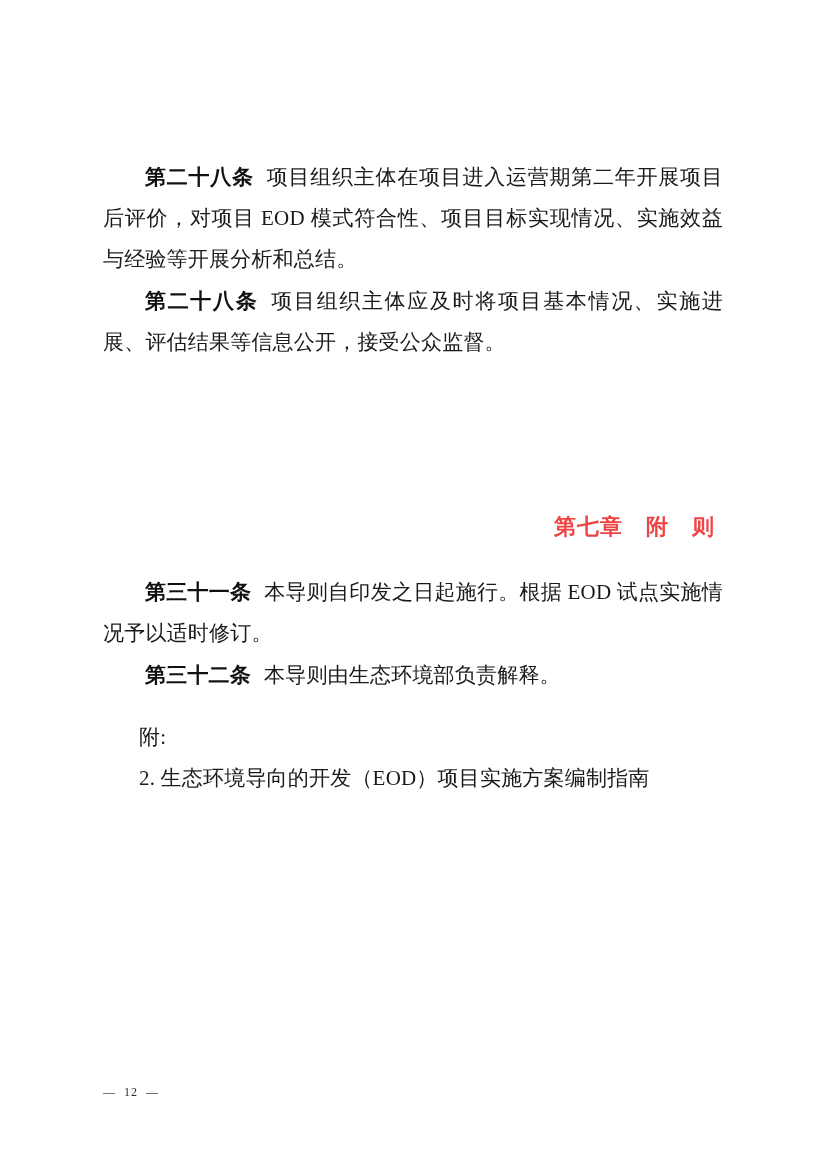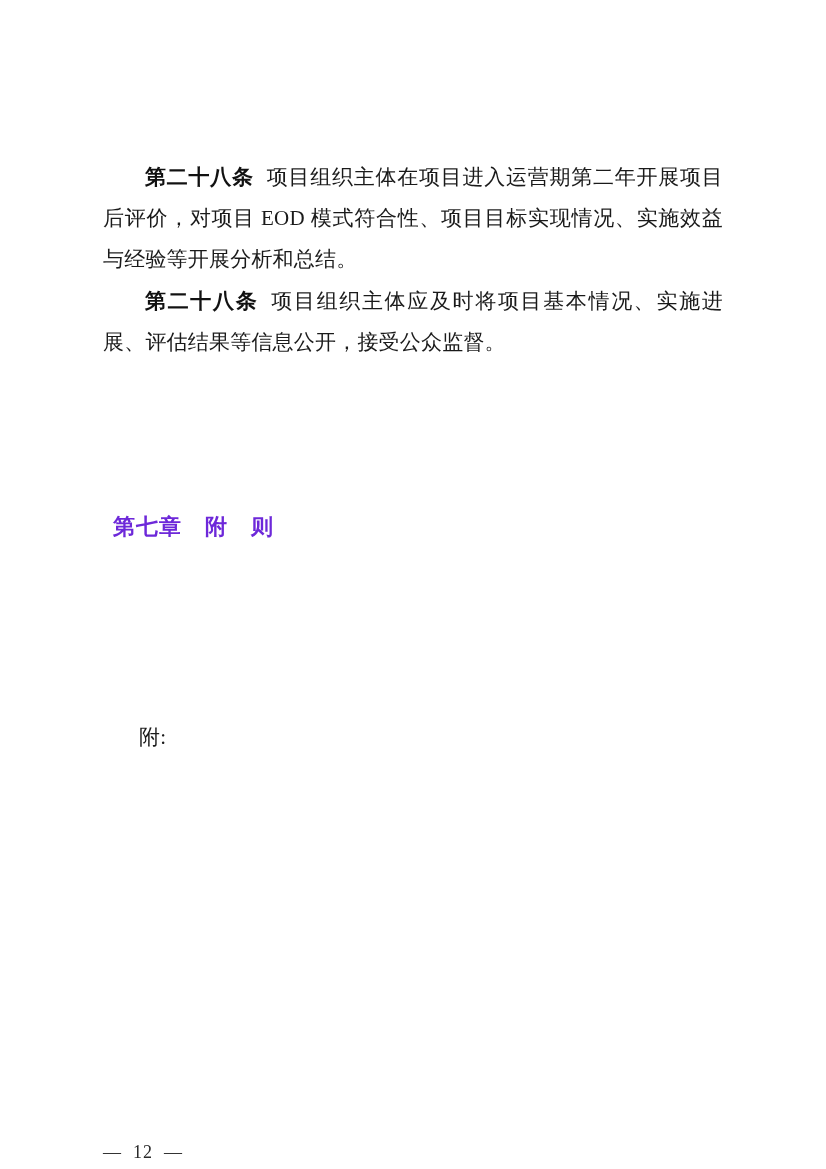--- a/index.html
+++ b/index.html
@@ -33,59 +33,64 @@
   .article-label {
     font-family: "Liberation Sans", "DejaVu Sans", sans-serif;
     font-weight: bold;
     color: #111111;
     margin-right: 0.62em;
   }
   .section-a { top: 120px; }
   .section-b { top: 535px; }
   .chapter-heading {
     position: absolute;
-    left: 113px;
+    left: 95px;
     top: 470px;
     width: 620px;
     margin: 0;
     font-family: "Liberation Sans", "DejaVu Sans", sans-serif;
     font-weight: bold;
     font-size: 22px;
     line-height: 41px;
-    text-align: left;
-    color: #6d28d9;
+    text-align: right;
+    color: #ef4444;
     letter-spacing: 1px;
   }
   .attachments { top: 681px; }
   .attachments .para {
     text-indent: 36px;
   }
   .page-number {
     position: absolute;
     left: 103px;
-    top: 1104px;
-    font-size: 18px;
+    top: 1044px;
+    font-size: 12px;
     line-height: 24px;
     color: #2a2a2a;
     white-space: pre;
     letter-spacing: 1px;
   }
 </style>
 </head>
 <body>
 
 <div class="page">
 
   <div class="textblock section-a">
     <p class="para"><span class="article-label">第二十八条</span><span>项目组织主体在项目进入运营期第二年开展项目后评价，对项目 EOD 模式符合性、项目目标实现情况、实施效益与经验等开展分析和总结。</span></p>
     <p class="para"><span class="article-label">第二十八条</span><span>项目组织主体应及时将项目基本情况、实施进展、评估结果等信息公开，接受公众监督。</span></p>
   </div>
 
   <h2 class="chapter-heading">第七章　附　则</h2>
 
+  <div class="textblock section-b">
+    <p class="para"><span class="article-label">第三十一条</span><span>本导则自印发之日起施行。根据 EOD 试点实施情况予以适时修订。</span></p>
+    <p class="para"><span class="article-label">第三十二条</span><span>本导则由生态环境部负责解释。</span></p>
+  </div>
 
   <div class="textblock attachments">
     <p class="para">附:</p>
+    <p class="para">2. 生态环境导向的开发（EOD）项目实施方案编制指南</p>
   </div>
 
   <div class="page-number">—  12  —</div>
 
 </div>
 
 </body></html>

